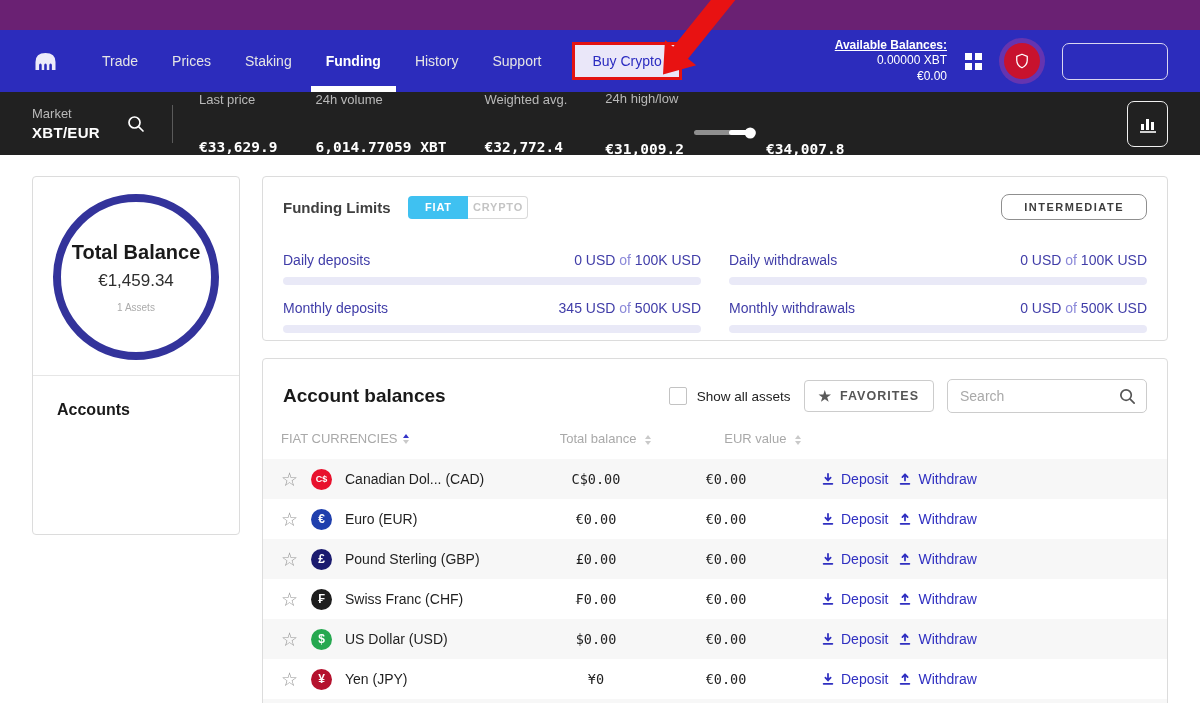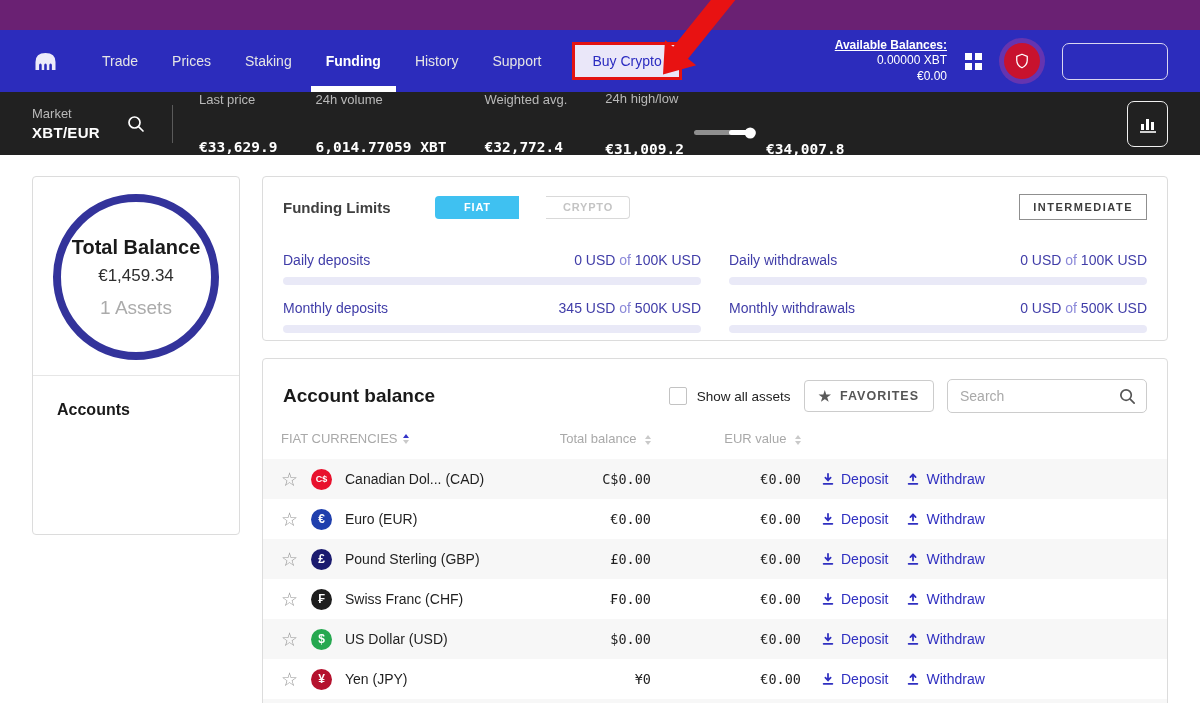--- a/index.html
+++ b/index.html
@@ -57,35 +57,35 @@
             align-items:center; justify-content:center; cursor:pointer; }
 
   
   .card { position:absolute; background:#fff; border:1px solid #DCDCDC; border-radius:4px; }
   .balance-card { left:32px; top:176px; width:208px; height:359px; }
   .circle { width:166px; height:166px; border:8px solid #33339B; border-radius:50%;
             margin:17px auto 0; display:flex; flex-direction:column;
             align-items:center; justify-content:center; }
   .circle .tb-title { font-size:20px; font-weight:bold; color:#1A1A1A; }
   .circle .tb-amount { font-size:17px; color:#2E2E2E; margin-top:7px; }
-  .circle .tb-assets { font-size:19px; color:#ABABAB; margin-top:11px; }
+  .circle .tb-assets { font-size:10px; color:#ABABAB; margin-top:11px; }
   .bc-div { border-top:1px solid #E6E6E6; margin-top:15px; }
   .accounts-label { font-size:16px; font-weight:bold; color:#1A1A1A; padding:25px 0 0 24px; }
 
   .funding-card { left:262px; top:176px; width:906px; height:165px; padding:17px 20px; }
   .fc-head { display:flex; align-items:center; }
   .fc-title { font-size:15px; font-weight:bold; color:#404040; }
   .toggle { display:flex; margin-left:18px; }
-  .tab { width:84px; height:23px; display:flex; align-items:center; justify-content:center;
-         font-size:11px; font-weight:bold; letter-spacing:.8px; cursor:pointer;margin-left:27px; }
+  .tab { width:60px; height:23px; display:flex; align-items:center; justify-content:center;
+         font-size:11px; font-weight:bold; letter-spacing:.8px; cursor:pointer; }
   .tab.active { background:#3FC1F1; color:#fff; border-radius:4px 0 0 4px; }
   .tab.inactive { background:#fff; color:#C4C4C4; border:1px solid #D9D9D9;
          border-left:none; border-radius:0 4px 4px 0; }
-  .tier-badge { margin-left:auto; border:1px solid #8F8F8F; border-radius:0;
-         padding:6px 13px; font-size:11px; font-weight:bold; letter-spacing:1.5px;
+  .tier-badge { margin-left:auto; border:1px solid #8F8F8F; border-radius:8px;
+         padding:6px 22px; font-size:11px; font-weight:bold; letter-spacing:1.5px;
          color:#3C3C3C; }
   .limits { display:grid; grid-template-columns:1fr 1fr; column-gap:28px;
             row-gap:15px; margin-top:32px; }
   .limit-top { display:flex; justify-content:space-between; font-size:14px;
             color:#403DA8; }
   .limit-top .of { color:#8B89D9; }
   .limit-bar { height:8px; background:#E9E9F7; border-radius:4px; margin-top:9px;
             overflow:hidden; }
   .limit-bar i { display:block; height:100%; background:#403DA8; border-radius:4px; width:0; }
 
@@ -126,22 +126,22 @@
   .row { display:flex; align-items:center; height:40px; padding:0 18px; }
   .row.stripe { background:#F7F7F7; }
   .row.partial { height:10px; }
   .c-star { width:30px; font-size:19px; color:#969696; cursor:pointer; line-height:1; }
   .c-icon { width:34px; }
   .badge { width:21px; height:21px; border-radius:50%; color:#fff; display:flex;
            align-items:center; justify-content:center; font-size:12px; font-weight:bold; }
   .badge.small { font-size:9px; }
   .c-name { width:196px; font-size:14px; color:#1F1F1F; }
   .c-total.val, .c-eur.val { font-family:"DejaVu Sans Mono", monospace;
-           font-size:13.5px; color:#1F1F1F; }
-  .c-actions { margin-left:20px; display:flex; align-items:center; gap:18px;text-align:center; }
+           font-size:13.5px; color:#1F1F1F;text-align:center; }
+  .c-actions { margin-left:20px; display:flex; align-items:center; gap:10px;text-align:center; }
   .link { display:flex; align-items:center; gap:6px; color:#2F2FC1; font-size:14px;
           cursor:pointer; }
 </style>
 </head>
 <body>
 
 <div class="banner"></div>
 
 <nav class="navbar">
   <svg class="logo" viewBox="0 0 24 24">
@@ -299,21 +299,21 @@
       </div>
       <div class="limit-bar">
           <i style="width: 0%;"></i>
         </div>
     </div>
   </div>
 </section>
 
 <section class="card accounts-card">
   <div class="ac-head">
-    <span class="ac-title">Account balance</span>
+    <span class="ac-title">Account balances</span>
     <div class="ac-controls">
       <div class="checkbox"></div>
       <span class="cb-label">Show all assets</span>
       <button class="fav-btn">
         <span class="star">★</span>
         <span>FAVORITES</span>
       </button>
       <div class="search-wrap">
         <input class="search-input" type="text" placeholder="Search" style="">
         <svg width="19" height="19" viewBox="0 0 20 20">

